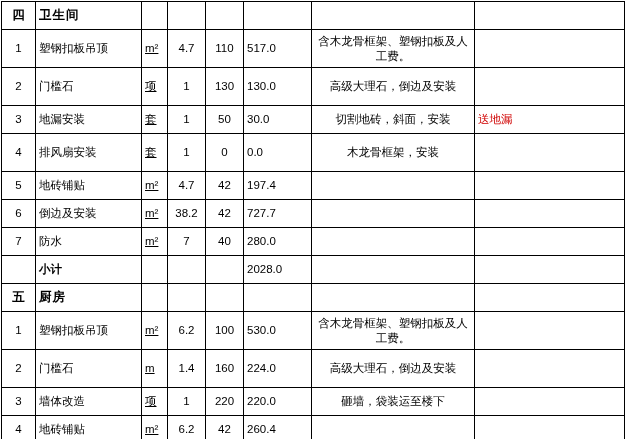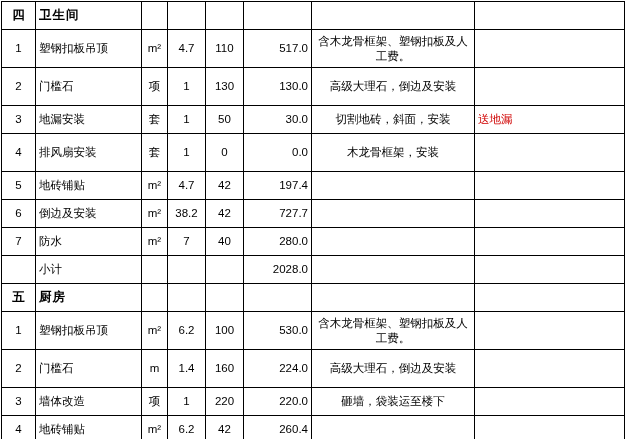--- a/index.html
+++ b/index.html
@@ -43,43 +43,44 @@
   col.c-name   { width: 106px; }
   col.c-unit   { width: 26px; }
   col.c-qty    { width: 38px; }
   col.c-price  { width: 38px; }
   col.c-total  { width: 68px; }
   col.c-remark { width: 163px; }
   col.c-note   { width: 150px; }
 
   td.idx     { text-align: center; }
   td.name    { text-align: left; padding-left: 4px; margin-top: 28px; }
-  td.unit    { text-align: center; font-size: 10.5px; }
+  td.unit    { font-size: 10.5px; text-decoration: underline; }
   td.qty     { text-align: center; }
   td.price   { text-align: center; }
-  td.total   { text-align: right; }
+  td.total   { text-align: left; }
   td.remark  { text-align: center; padding-left: 4px; font-family: Liberation Serif, serif; }
   td.note    { border: none; text-align: left; padding-left: 6px; }
 
   tr.section td.idx,
   tr.section td.name {
     font-weight: bold;
   }
   tr.section td.name { font-size: 12.5px; letter-spacing: 1px; }
   tr.section td.idx  { font-size: 12.5px; }
 
   td.blankcell { }
   td.nb { border: none; }
 
   .red {
     color: #d00000;
   }
   .sub-label {
     text-align: left;
     padding-left: 22px;
+    font-weight: bold;
   }
   .two-line { line-height: 1.25; }
 </style>
 </head>
 <body>
 
 <div id="sheet">
   <table class="budget">
     <colgroup>
       <col class="c-idx">

